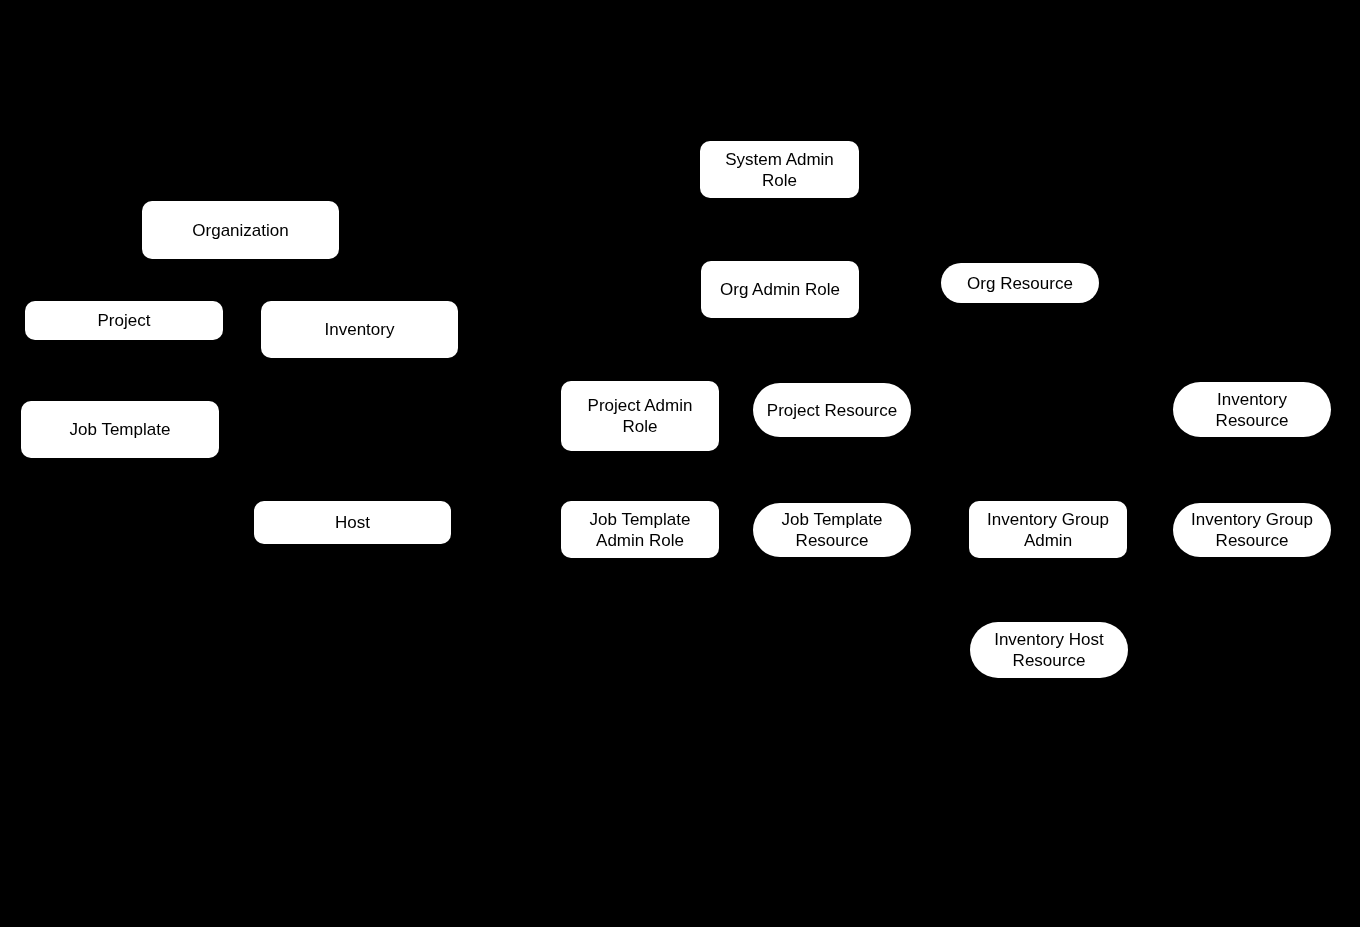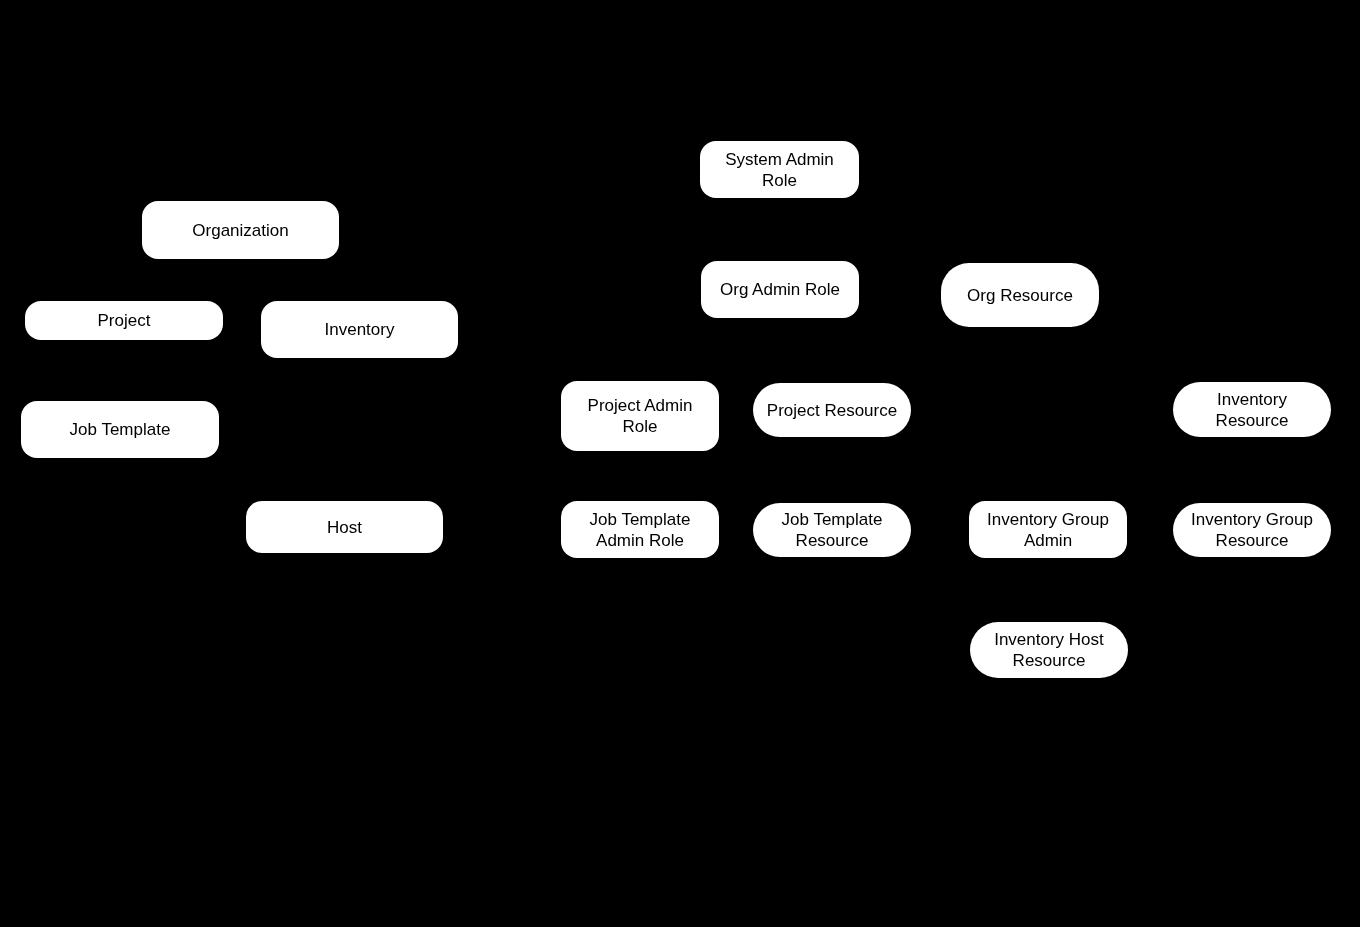--- a/index.html
+++ b/index.html
@@ -27,45 +27,45 @@
     color: var(--node-text);
     display: flex;
     align-items: center;
     justify-content: center;
     text-align: center;
     font-size: 17px;
     line-height: 21px;
     white-space: pre-line;
     user-select: none;
   }
-  .rect    { border-radius: 16px; }
+  .rect    { border-radius: 10px; }
   .stadium { border-radius: 28px; }
 </style>
 </head>
 <body>
 
 <div class="canvas">
 
   <div class="node rect" style="left:142px; top:201px; width:197px; height:58px">Organization</div>
 
   <div class="node rect" style="left:25px; top:301px; width:198px; height:39px">Project</div>
 
   <div class="node rect" style="left:261px; top:301px; width:197px; height:57px">Inventory</div>
 
   <div class="node rect" style="left:21px; top:401px; width:198px; height:57px">Job Template</div>
 
 
-  <div class="node rect" style="left:246px; top:501px; width:197px; height:52px">Host</div>
+  <div class="node rect" style="left:254px; top:501px; width:197px; height:43px">Host</div>
 
   <div class="node rect" style="left:700px; top:141px; width:159px; height:57px">System Admin
 Role</div>
 
   <div class="node rect" style="left:701px; top:261px; width:158px; height:57px">Org Admin Role</div>
 
-  <div class="node stadium" style="left:941px; top:263px; width:158px; height:64px">Org Resource</div>
+  <div class="node stadium" style="left:941px; top:263px; width:158px; height:40px">Org Resource</div>
 
   <div class="node rect" style="left:561px; top:381px; width:158px; height:70px">Project Admin
 Role</div>
 
   <div class="node stadium" style="left:753px; top:383px; width:158px; height:54px">Project Resource</div>
 
 
   <div class="node stadium" style="left:1173px; top:382px; width:158px; height:55px">Inventory
 Resource</div>
 

